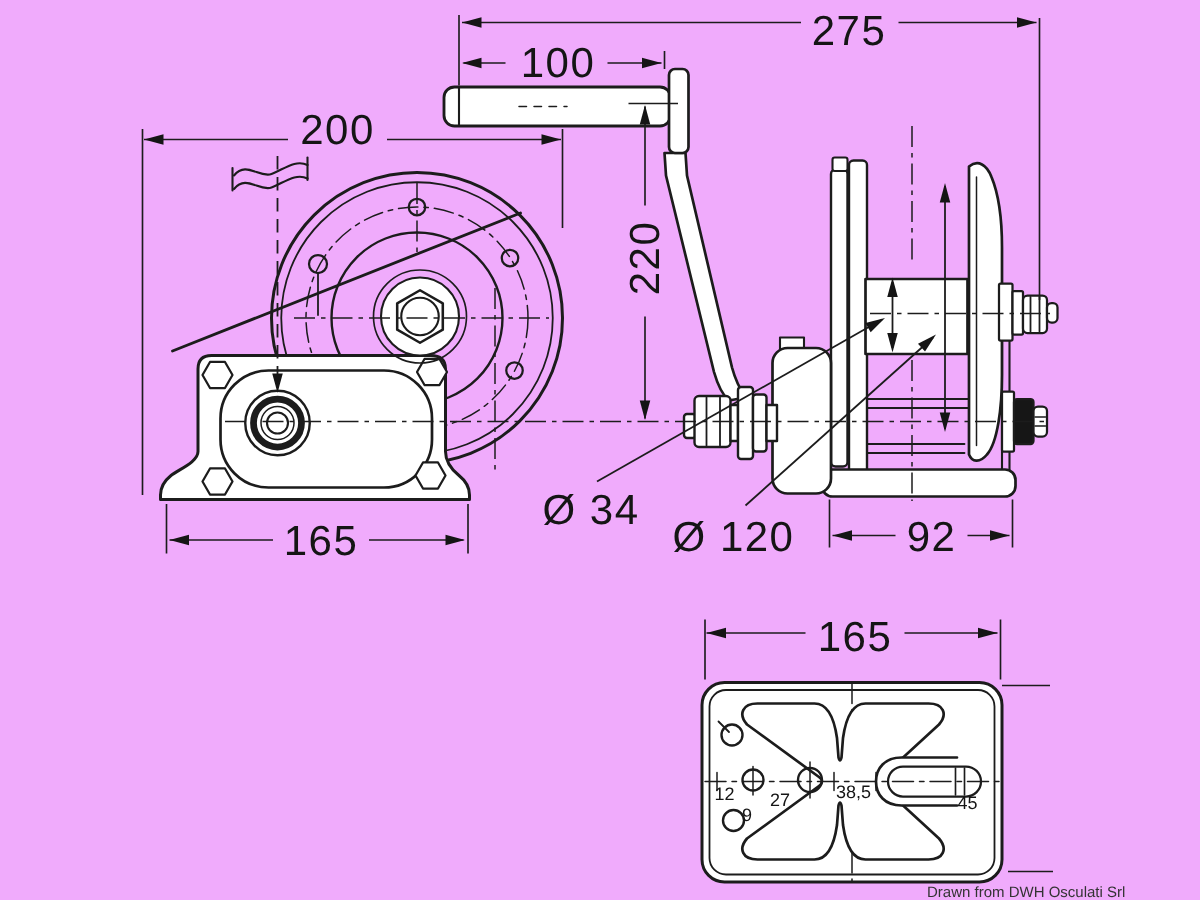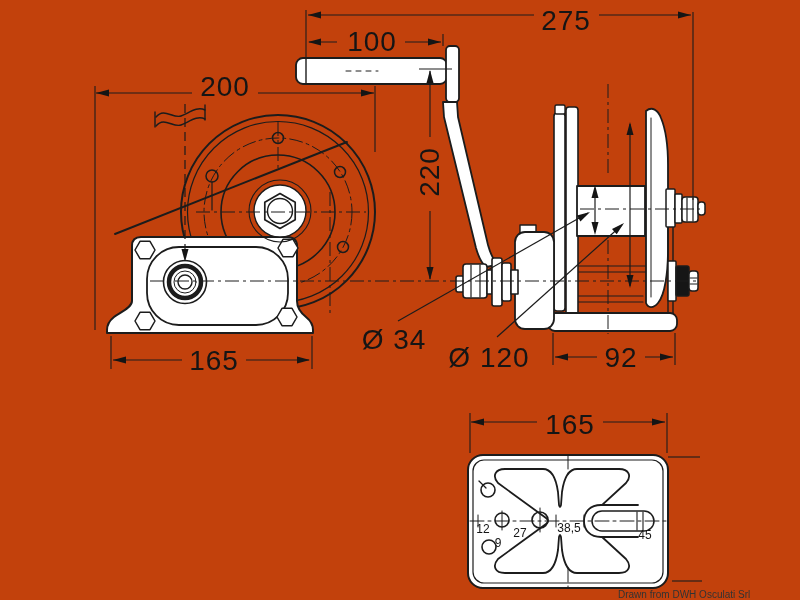--- a/index.html
+++ b/index.html
@@ -1,16 +1,16 @@
 <!DOCTYPE html>
 <html><head>
 <meta charset="utf-8">
 <style>
   html,body{margin:0;padding:0;background:#ffffff;}
-  .stage{width:800px;height:600px;position:relative;background:#c2410c;overflow:hidden;}
+  .stage{width:800px;height:600px;position:relative;background:#f0abfc;overflow:hidden;}
   svg{display:block;}
   text{font-family:"Liberation Sans","DejaVu Sans",sans-serif;fill:#151515;}
   .dim{font-size:28px;letter-spacing:1px;}
   .dim-sm{font-size:12px;}
   .credit{font-size:10px;fill:#333;}
 </style>
 </head>
 <body>
 
 <div class="stage">

